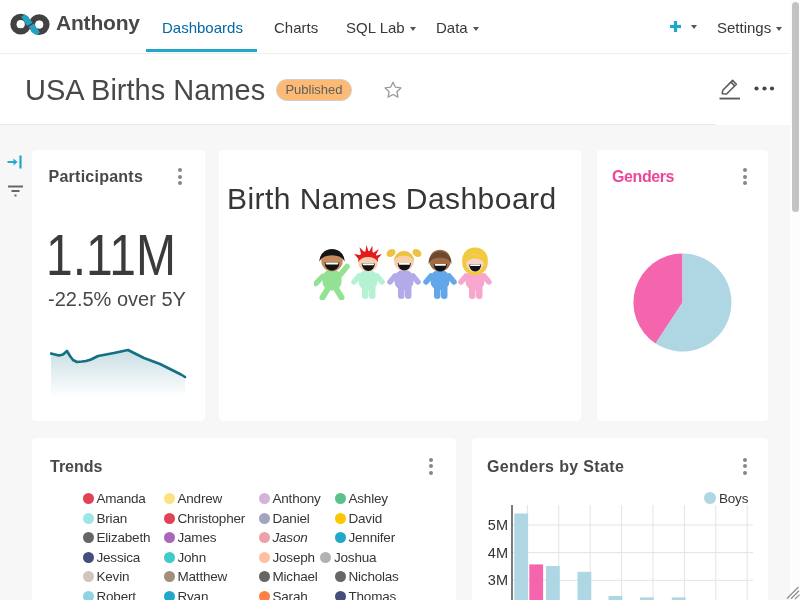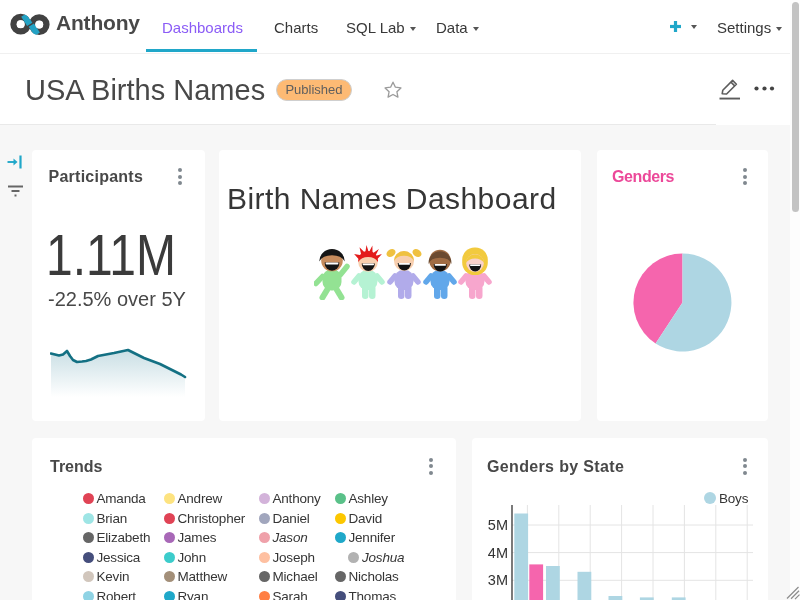--- a/index.html
+++ b/index.html
@@ -46,21 +46,21 @@
     <circle cx="10.7" cy="11.2" r="7.2" fill="none" stroke="#424242" stroke-width="6.4"></circle>
     <circle cx="29.2" cy="11.6" r="7.2" fill="none" stroke="#424242" stroke-width="6.4"></circle>
     <g clip-path="url(#loops)">
       <line x1="13.8" y1="2.2" x2="19.7" y2="11.4" stroke="#23a2c4" stroke-width="6.2"></line>
       <line x1="21.3" y1="12.1" x2="27.3" y2="21.3" stroke="#23a2c4" stroke-width="6.2"></line>
     </g>
     <circle cx="10.6" cy="11.2" r="3.9" fill="#fff"></circle>
     <circle cx="29.3" cy="11.6" r="3.9" fill="#fff"></circle>
   </svg>
   <div id="brand">Anthony</div>
-  <div class="navitem" style="left:162px; color:#8b5cf6;">Dashboards</div>
+  <div class="navitem" style="left:162px; color:#0369a1;">Dashboards</div>
   <div class="abs" style="left:146px; top:48.5px; width:111px; height:3.5px; background:#20a7c9;"></div>
   <div class="navitem" style="left:274px;">Charts</div>
   <div class="navitem" style="left:346px;">SQL Lab<span class="caret"></span></div>
   <div class="navitem" style="left:436px;">Data<span class="caret"></span></div>
   <svg class="abs" style="left:670px; top:21px;" width="11" height="11" viewBox="0 0 11 11">
       <rect x="3.9" y="0" width="3.2" height="11" fill="#20a7c9"></rect>
       <rect x="0" y="3.9" width="11" height="3.2" fill="#20a7c9"></rect>
     </svg>
   <span class="caret abs" style="left:686px; top:25px;"></span>
   <div class="navitem" style="left:717px;">Settings<span class="caret"></span></div>
@@ -216,21 +216,21 @@
       <div class="li" style="left:131.5px; top:72.5px;"><b style="background:#E04355;"></b>Christopher</div>
       <div class="li" style="left:226.5px; top:72.5px;"><b style="background:#A1A6BD;"></b>Daniel</div>
       <div class="li" style="left:302.5px; top:72.5px;"><b style="background:#FCC700;"></b>David</div>
       <div class="li" style="left:50.5px; top:92px;"><b style="background:#666666;"></b>Elizabeth</div>
       <div class="li" style="left:131.5px; top:92px;"><b style="background:#A868B7;"></b>James</div>
       <div class="li" style="left:226.5px; top:92px;font-style:italic;"><b style="background:#EFA1AA;"></b>Jason</div>
       <div class="li" style="left:302.5px; top:92px;"><b style="background:#1FA8C9;"></b>Jennifer</div>
       <div class="li" style="left:50.5px; top:111.5px;"><b style="background:#454E7C;"></b>Jessica</div>
       <div class="li" style="left:131.5px; top:111.5px;"><b style="background:#3CCCCB;"></b>John</div>
       <div class="li" style="left:226.5px; top:111.5px;"><b style="background:#FEC0A1;"></b>Joseph</div>
-      <div class="li" style="left:316px; top:111.5px;font-style:italic;"><b style="background:#B2B2B2;"></b>Joshua</div>
+      <div class="li" style="left:288px; top:111.5px;"><b style="background:#B2B2B2;"></b>Joshua</div>
       <div class="li" style="left:50.5px; top:131px;"><b style="background:#D1C6BC;"></b>Kevin</div>
       <div class="li" style="left:131.5px; top:131px;"><b style="background:#A38F79;"></b>Matthew</div>
       <div class="li" style="left:226.5px; top:131px;"><b style="background:#666666;"></b>Michael</div>
       <div class="li" style="left:302.5px; top:131px;"><b style="background:#666666;"></b>Nicholas</div>
       <div class="li" style="left:50.5px; top:150.5px;"><b style="background:#8FD3E4;"></b>Robert</div>
       <div class="li" style="left:131.5px; top:150.5px;"><b style="background:#1FA8C9;"></b>Ryan</div>
       <div class="li" style="left:226.5px; top:150.5px;"><b style="background:#FF7F44;"></b>Sarah</div>
       <div class="li" style="left:302.5px; top:150.5px;"><b style="background:#454E7C;"></b>Thomas</div>
   </div>
 

